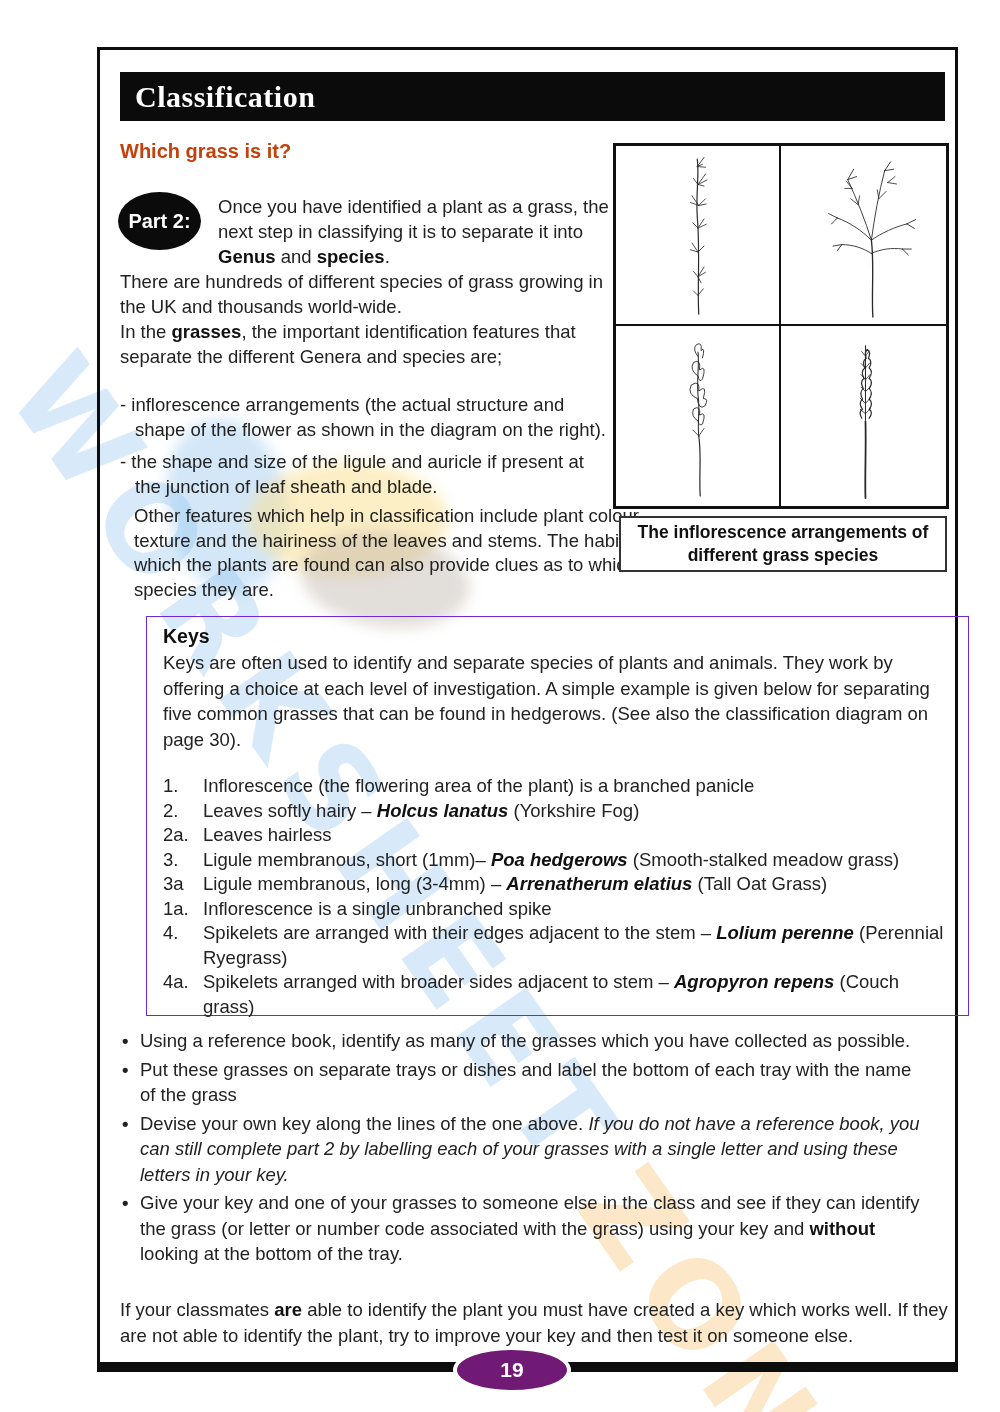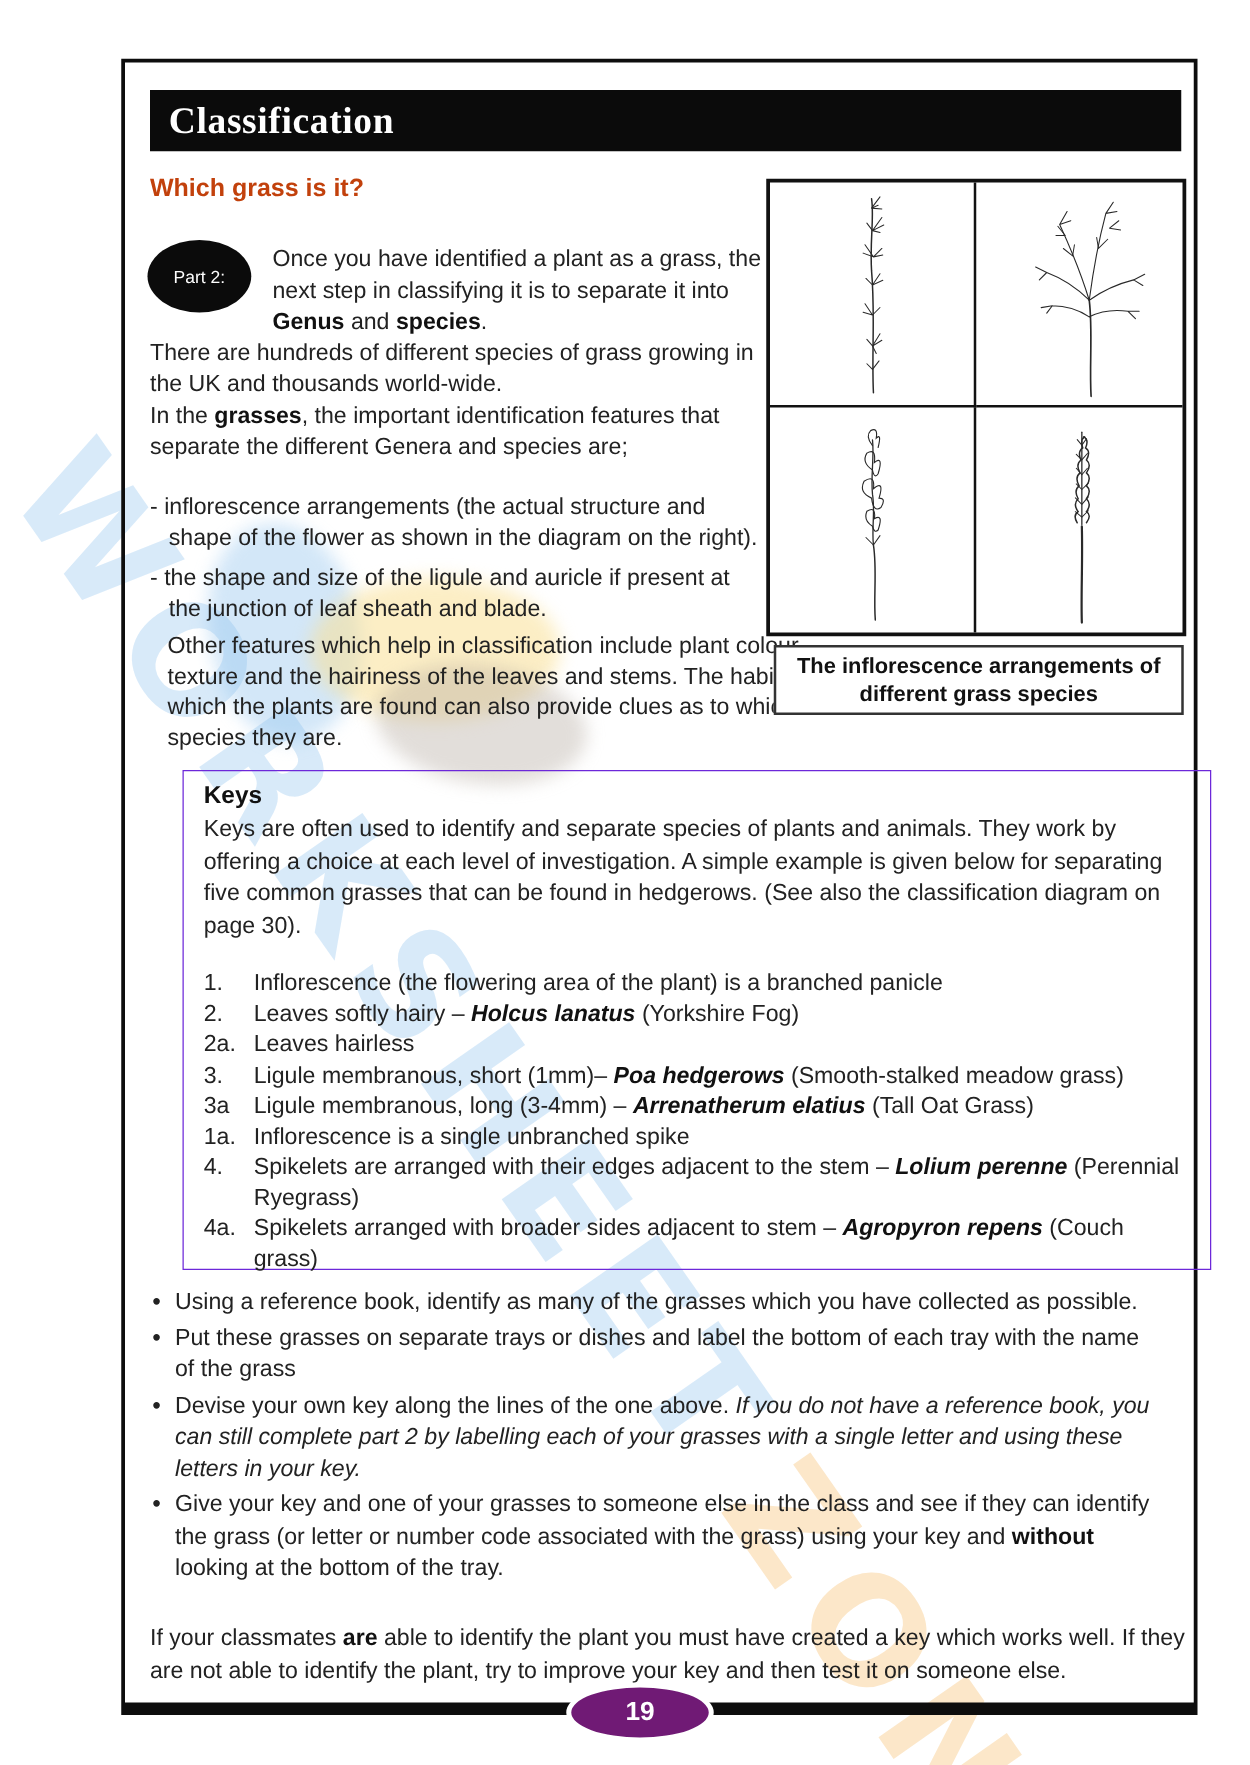--- a/index.html
+++ b/index.html
@@ -54,21 +54,21 @@
     font-family:"Liberation Serif","DejaVu Serif",serif;
     font-weight:bold;font-size:30px;color:#ffffff;letter-spacing:.5px;
   }
   .which{left:120px;top:140px;font-size:20px;font-weight:bold;color:#c2410c;margin:0;}
 
   
   .badge{
     left:118px;top:192px;width:83px;height:58px;background:#0b0b0b;border-radius:50%;
     display:flex;align-items:center;justify-content:center;
   }
-  .badge span{color:#fff;font-weight:normal;font-size:14px;}
+  .badge span{color:#fff;font-weight:bold;font-size:20px;}
   p{margin:0;}
   .bodytxt{font-size:18.5px;line-height:25px;color:#222;}
   .part-para{left:218px;top:194px;width:395px;}
   .p1{left:120px;top:269px;width:485px;}
   .p2{left:120px;top:319px;width:505px;}
   .dash-item{padding-left:15px;text-indent:-15px;}
   .d1{left:120px;top:392px;width:480px;}
   .d2{left:120px;top:449px;width:470px;}
   .p3{left:134px;top:504px;width:550px;line-height:24.5px;}
   b{color:#111;}

